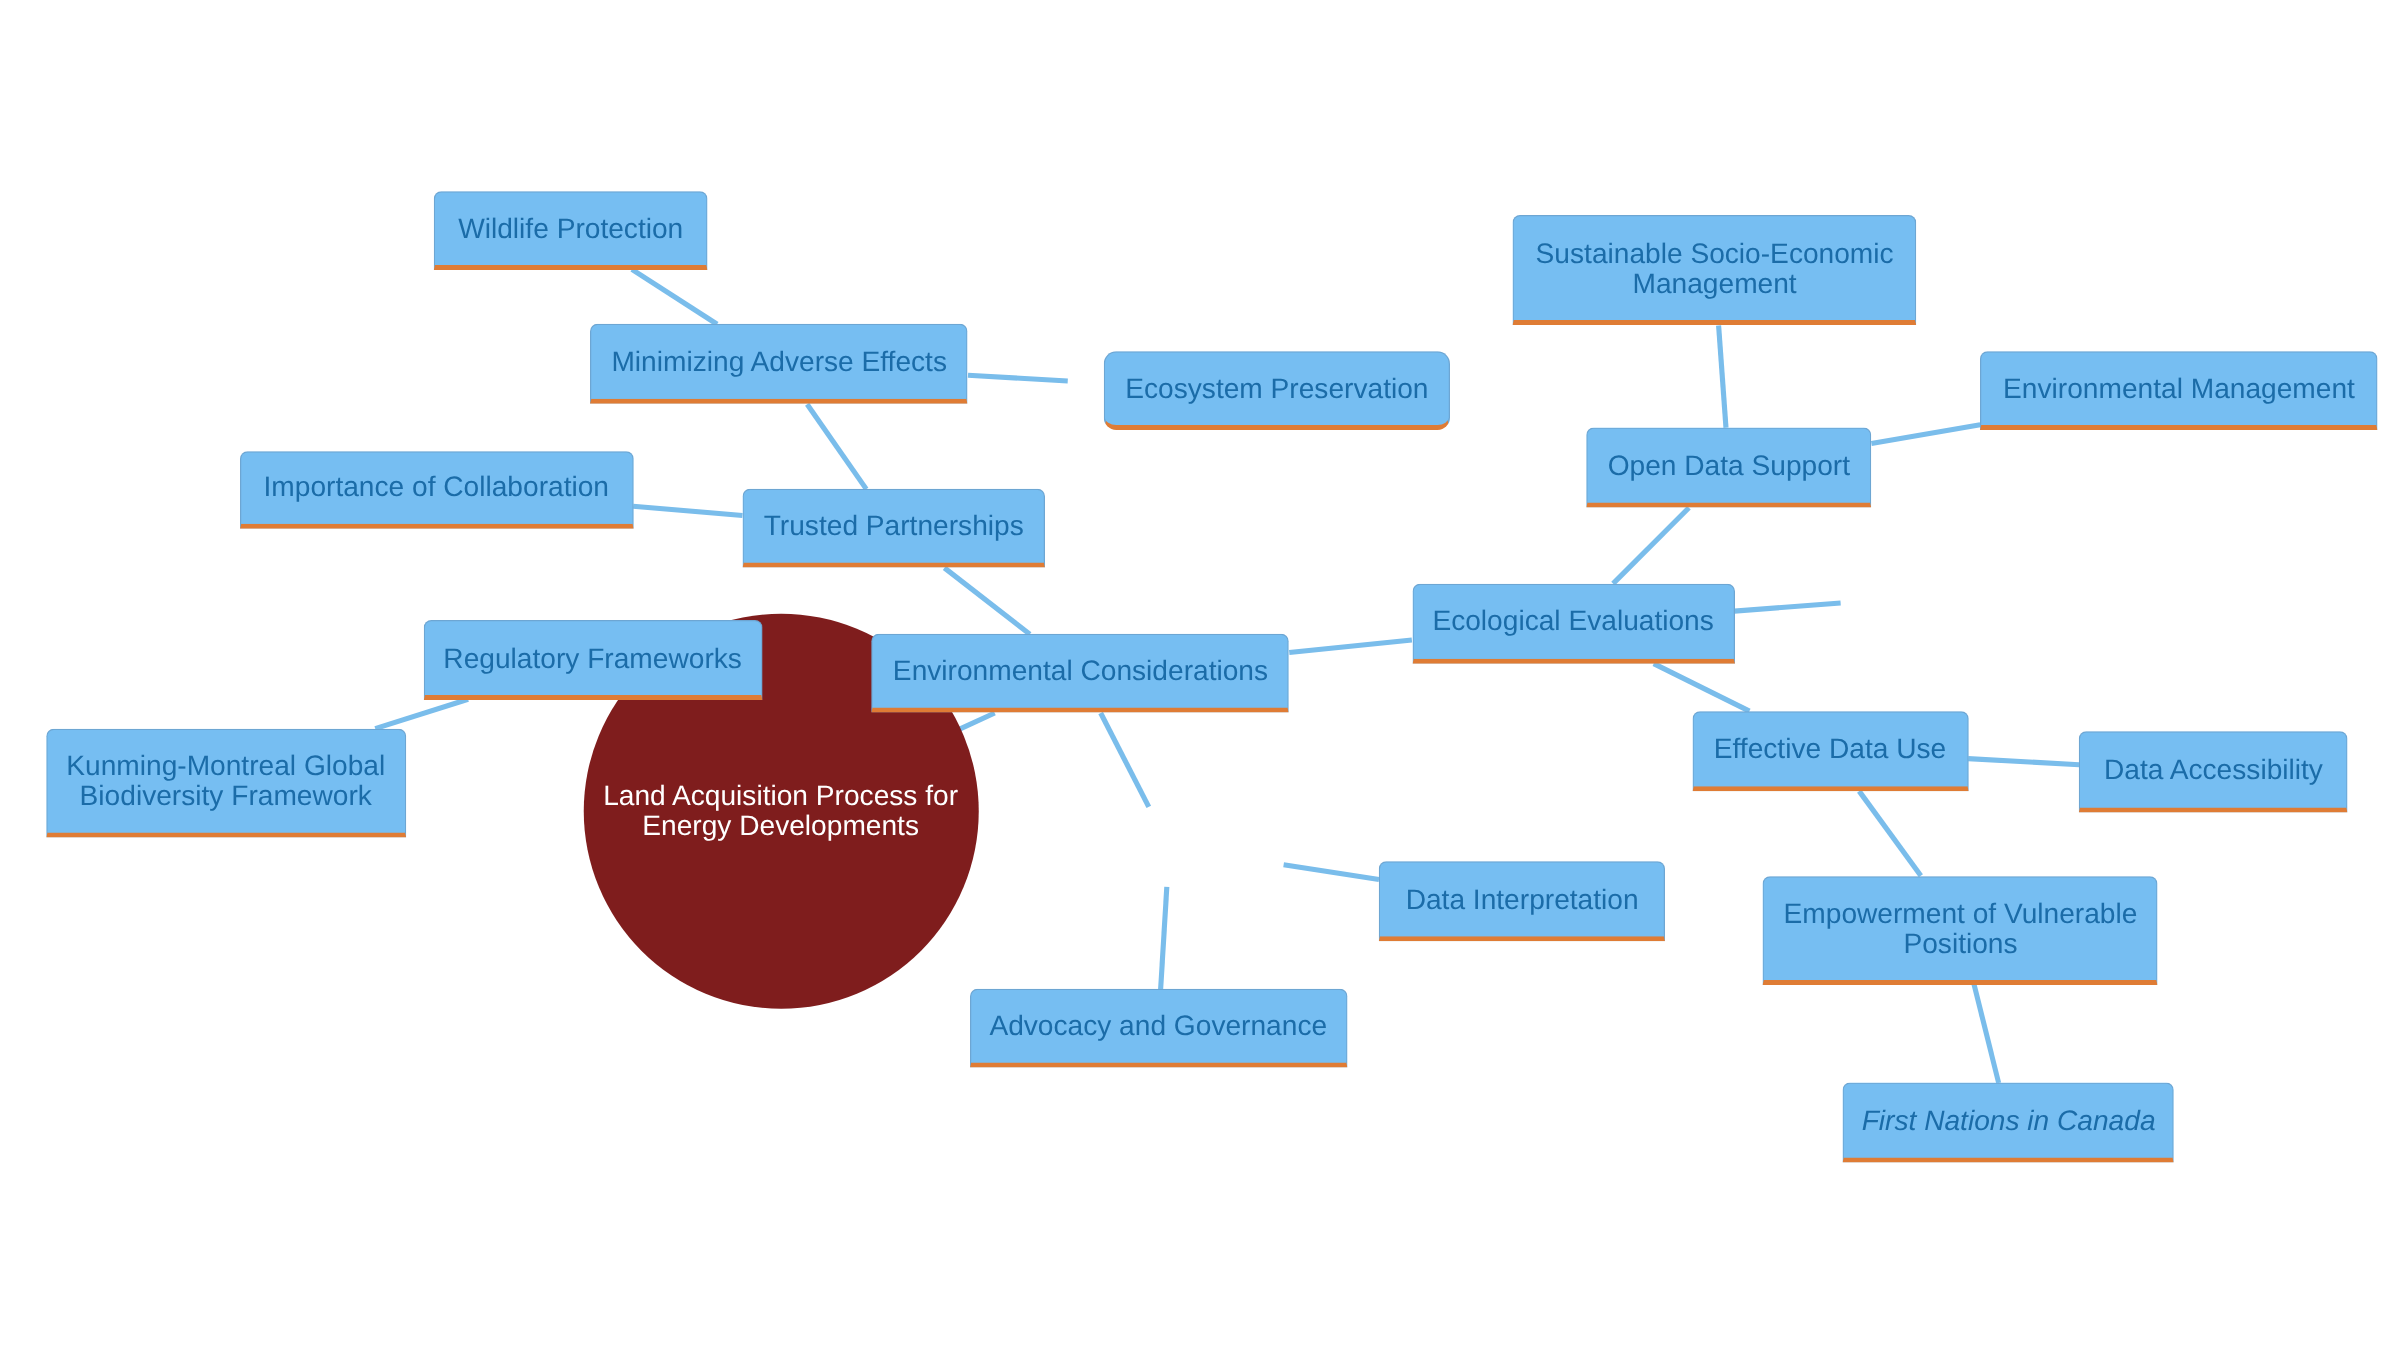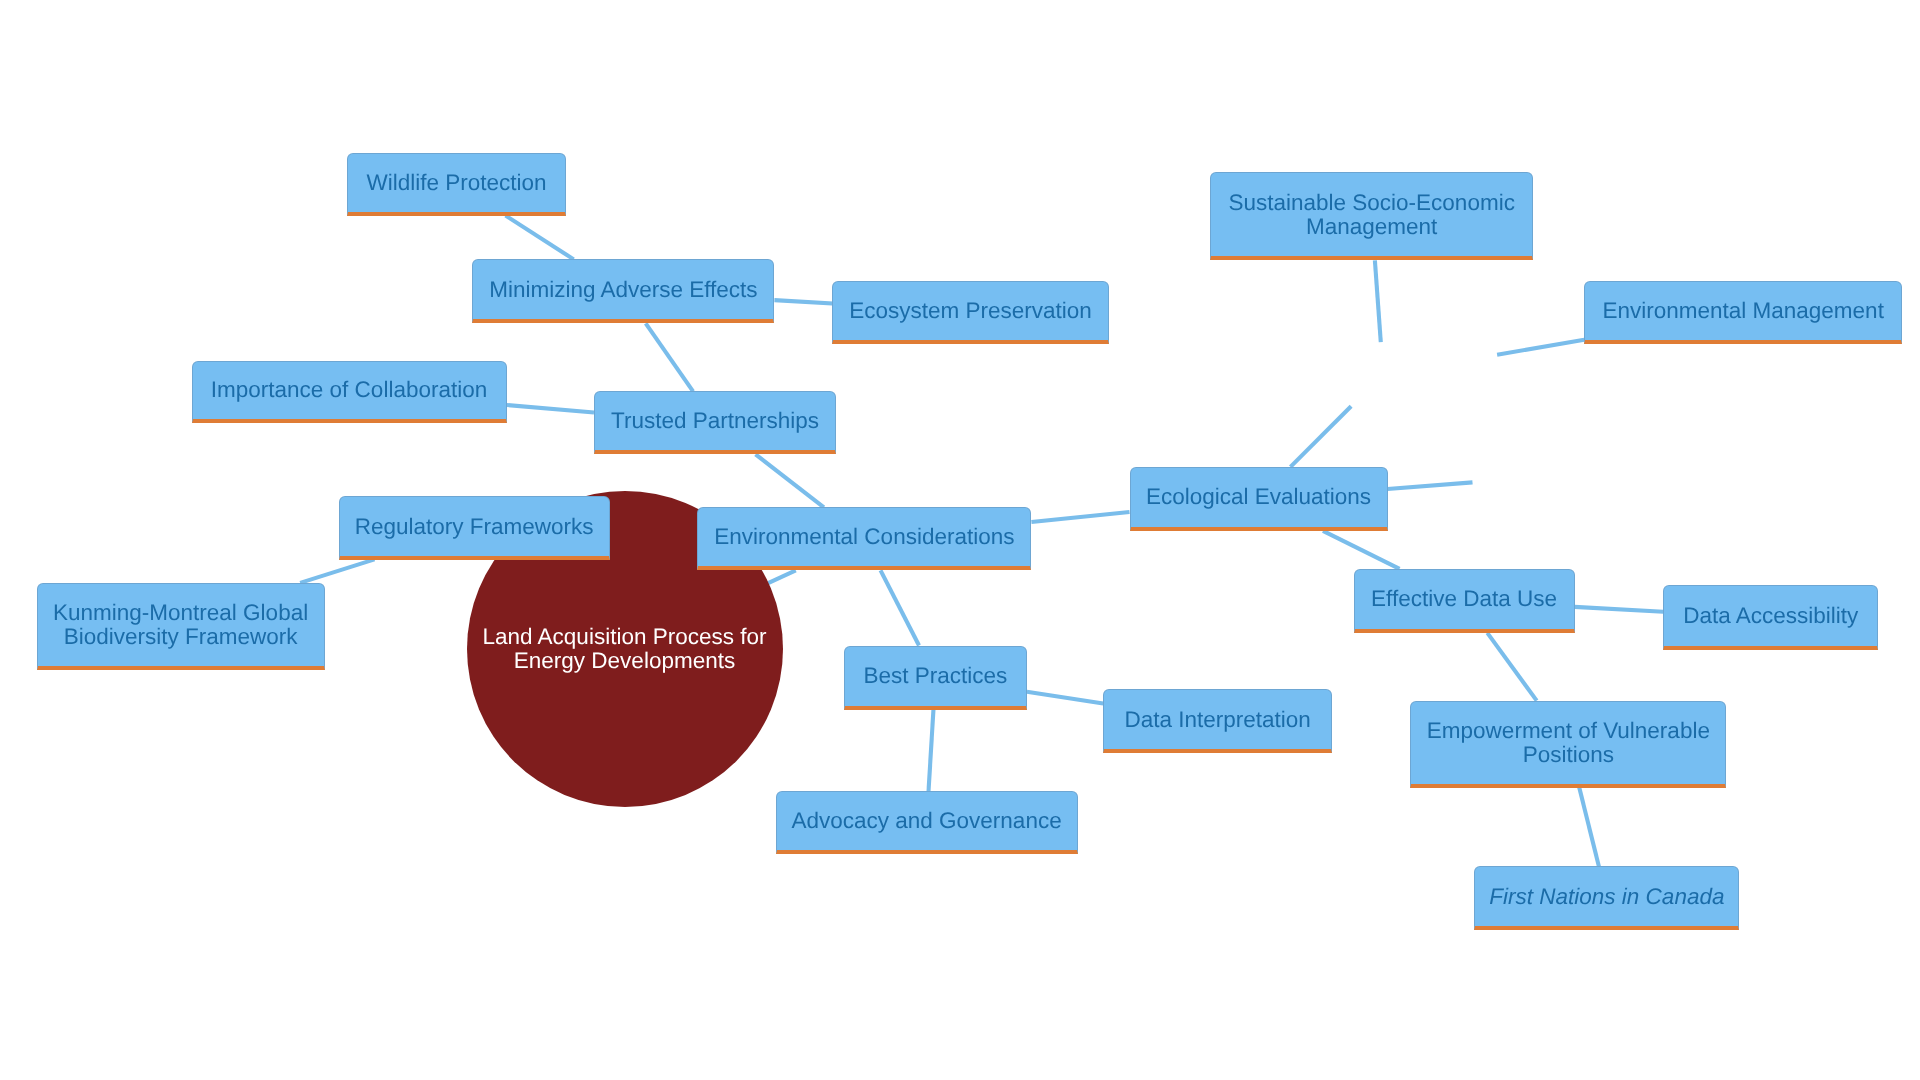--- a/index.html
+++ b/index.html
@@ -66,51 +66,51 @@
 Energy Developments">
     <span class="mm-label"><span class="mm-line">Land Acquisition Process for</span><br><span class="mm-line">Energy Developments</span></span>
   </div>
 
   <div class="mm-node" style="left:347.1px; top:152.5px; width:219px; height:63px;" title="Wildlife Protection">
     <span class="mm-label"><span class="mm-line">Wildlife Protection</span></span>
   </div>
   <div class="mm-node" style="left:472.4px; top:259.4px; width:302px; height:64px;" title="Minimizing Adverse Effects">
     <span class="mm-label"><span class="mm-line">Minimizing Adverse Effects</span></span>
   </div>
-  <div class="mm-node" style="left:832px; top:281.3px; width:277px; height:63px;" title="Ecosystem Preservation">
+  <div class="mm-node" style="left:883px; top:281.3px; width:277px; height:63px;border-radius:10px;" title="Ecosystem Preservation">
     <span class="mm-label"><span class="mm-line">Ecosystem Preservation</span></span>
   </div>
   <div class="mm-node" style="left:191.5px; top:360.5px; width:315px; height:62px;" title="Importance of Collaboration">
     <span class="mm-label"><span class="mm-line">Importance of Collaboration</span></span>
   </div>
   <div class="mm-node" style="left:594.0px; top:391.3px; width:242px; height:63px;" title="Trusted Partnerships">
     <span class="mm-label"><span class="mm-line">Trusted Partnerships</span></span>
   </div>
   <div class="mm-node" style="left:338.6px; top:496.4px; width:271px; height:64px;" title="Regulatory Frameworks">
     <span class="mm-label"><span class="mm-line">Regulatory Frameworks</span></span>
   </div>
   <div class="mm-node" style="left:697.4px; top:507.4px; width:334px; height:63px;" title="Environmental Considerations">
     <span class="mm-label"><span class="mm-line">Environmental Considerations</span></span>
   </div>
   <div class="mm-node" style="left:18.6px; top:582.9px; width:288px; height:87px;margin-left:18px;" title="Kunming-Montreal Global
 Biodiversity Framework">
     <span class="mm-label"><span class="mm-line">Kunming-Montreal Global</span><br><span class="mm-line">Biodiversity Framework</span></span>
   </div>
-  <div class="mm-node" style="left:843.9px; top:645.5px; width:183px; height:64px;" title="Best Practices">
-    <span class="mm-label"><span class="mm-line">Best Practices</span></span>
-  </div>
   <div class="mm-node" style="left:1103.2px; top:689.4px; width:229px; height:64px;" title="Data Interpretation">
     <span class="mm-label"><span class="mm-line">Data Interpretation</span></span>
   </div>
   <div class="mm-node" style="left:775.6px; top:791.3px; width:302px; height:63px;" title="Advocacy and Governance">
     <span class="mm-label"><span class="mm-line">Advocacy and Governance</span></span>
   </div>
   <div class="mm-node" style="left:1210.2px; top:172.4px; width:323px; height:88px;" title="Sustainable Socio-Economic
 Management">
     <span class="mm-label"><span class="mm-line">Sustainable Socio-Economic</span><br><span class="mm-line">Management</span></span>
+  </div>
+  <div class="mm-node" style="left:1269.1px; top:342.2px; width:228px; height:64px;" title="Open Data Support">
+    <span class="mm-label"><span class="mm-line">Open Data Support</span></span>
   </div>
   <div class="mm-node" style="left:1584.2px; top:281.2px; width:318px; height:63px;" title="Environmental Management">
     <span class="mm-label"><span class="mm-line">Environmental Management</span></span>
   </div>
   <div class="mm-node" style="left:1129.5px; top:466.9px; width:258px; height:64px;" title="Ecological Evaluations">
     <span class="mm-label"><span class="mm-line">Ecological Evaluations</span></span>
   </div>
   <div class="mm-node" style="left:1353.5px; top:568.9px; width:221px; height:64px;" title="Effective Data Use">
     <span class="mm-label"><span class="mm-line">Effective Data Use</span></span>
   </div>

